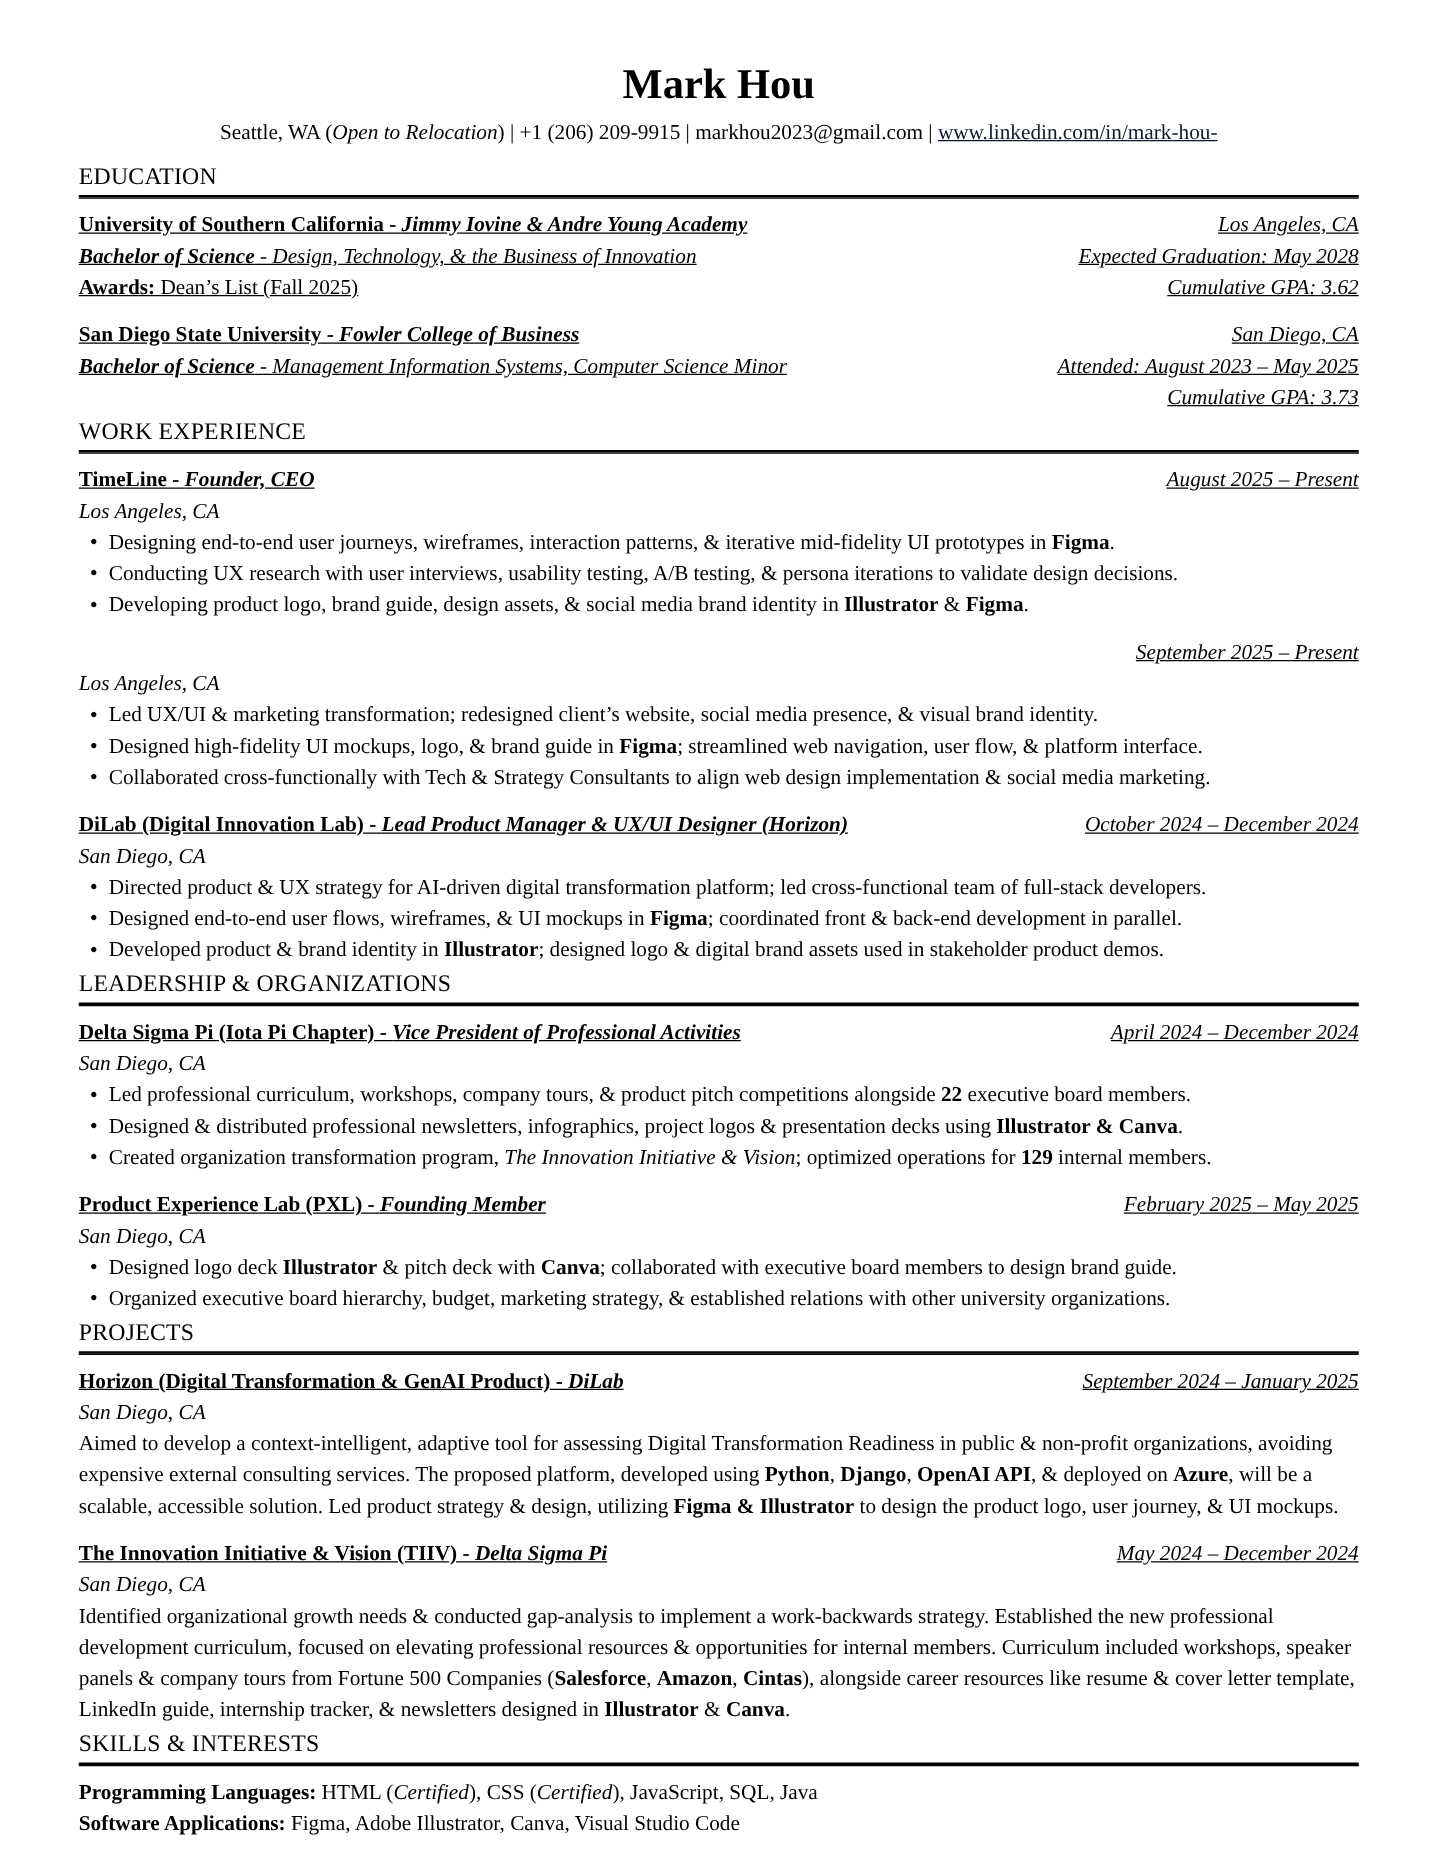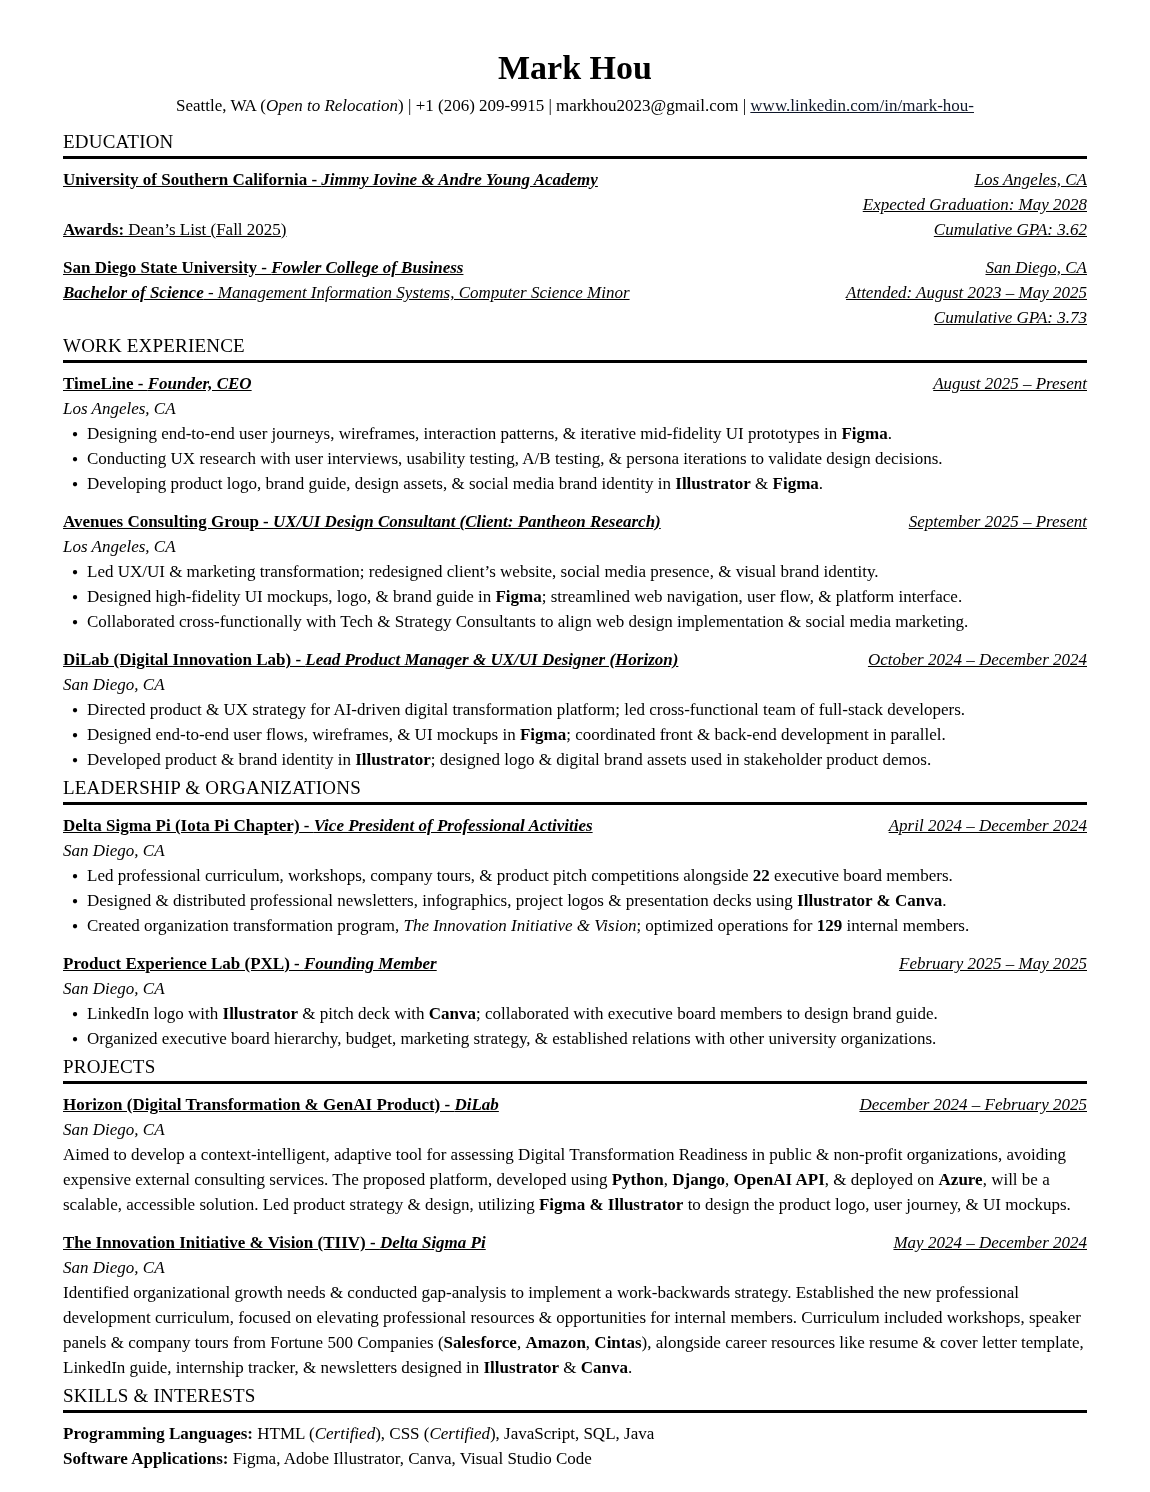--- a/index.html
+++ b/index.html
@@ -65,20 +65,21 @@
   <main id="sections">
       <section class="section">
         <h2 class="section-title">EDUCATION</h2>
         <div class="rule"></div>
         <div class="entry">
           <div class="row">
             <span class="left"><span class="b">University of Southern California - </span><span class="b i">Jimmy Iovine &amp; Andre Young Academy</span></span>
             <span class="right">Los Angeles, CA</span>
           </div>
           <div class="row">
+            <span class="left"><span class="b i">Bachelor of Science</span><span class="i"> - Design, Technology, &amp; the Business of Innovation</span></span>
             <span class="right">Expected Graduation: May 2028</span>
           </div>
           <div class="row">
             <span class="left"><span class="b">Awards:</span><span> Dean’s List (Fall 2025)</span></span>
             <span class="right">Cumulative GPA: 3.62</span>
           </div>
         </div>
         <div class="entry">
           <div class="row">
             <span class="left"><span class="b">San Diego State University - </span><span class="b i">Fowler College of Business</span></span>
@@ -112,21 +113,20 @@
               <span class="btext"><span>Conducting UX research with user interviews, usability testing, A/B testing, &amp; persona iterations to validate design decisions.</span></span>
             </li>
             <li class="bullet">
               <span class="marker">●</span>
               <span class="btext"><span>Developing product logo, brand guide, design assets, &amp; social media brand identity in </span><span class="b">Illustrator</span><span> &amp; </span><span class="b">Figma</span><span>.</span></span>
             </li>
           </ul>
         </div>
         <div class="entry">
           <div class="row">
-            <span class="left b"><span class="b">Avenues Consulting Group - </span><span class="b i">UX/UI Design Consultant (Client: Pantheon Research)</span></span>
             <span class="right">September 2025 – Present</span>
           </div>
           <div class="loc">Los Angeles, CA</div>
           <ul class="bullets">
             <li class="bullet">
               <span class="marker">●</span>
               <span class="btext"><span>Led UX/UI &amp; marketing transformation; redesigned client’s website, social media presence, &amp; visual brand identity.</span></span>
             </li>
             <li class="bullet">
               <span class="marker">●</span>
@@ -186,36 +186,36 @@
         </div>
         <div class="entry">
           <div class="row">
             <span class="left b"><span class="b">Product Experience Lab (PXL) - </span><span class="b i">Founding Member</span></span>
             <span class="right">February 2025 – May 2025</span>
           </div>
           <div class="loc">San Diego, CA</div>
           <ul class="bullets">
             <li class="bullet">
               <span class="marker">●</span>
-              <span class="btext"><span>LinkedIn logo with </span><span class="b">Illustrator</span><span> &amp; pitch deck with </span><span class="b">Canva</span><span>; collaborated with executive board members to design brand guide.</span></span>
+              <span class="btext"><span>Designed logo deck </span><span class="b">Illustrator</span><span> &amp; pitch deck with </span><span class="b">Canva</span><span>; collaborated with executive board members to design brand guide.</span></span>
             </li>
             <li class="bullet">
               <span class="marker">●</span>
               <span class="btext"><span>Organized executive board hierarchy, budget, marketing strategy, &amp; established relations with other university organizations.</span></span>
             </li>
           </ul>
         </div>
       </section>
       <section class="section">
         <h2 class="section-title">PROJECTS</h2>
         <div class="rule"></div>
         <div class="entry">
           <div class="row">
             <span class="left b"><span class="b">Horizon (Digital Transformation &amp; GenAI Product) - </span><span class="b i">DiLab</span></span>
-            <span class="right">December 2024 – February 2025</span>
+            <span class="right">September 2024 – January 2025</span>
           </div>
           <div class="loc">San Diego, CA</div>
           <div class="para"><span>Aimed to develop a context-intelligent, adaptive tool for assessing Digital Transformation Readiness in public &amp; non-profit organizations, avoiding expensive external consulting services. The proposed platform, developed using </span><span class="b">Python</span><span>, </span><span class="b">Django</span><span>, </span><span class="b">OpenAI API</span><span>, &amp; deployed on </span><span class="b">Azure</span><span>, will be a scalable, accessible solution. Led product strategy &amp; design, utilizing </span><span class="b">Figma &amp; Illustrator</span><span> to design the product logo, user journey, &amp; UI mockups.</span></div>
         </div>
         <div class="entry">
           <div class="row">
             <span class="left b"><span class="b">The Innovation Initiative &amp; Vision (TIIV) - </span><span class="b i">Delta Sigma Pi</span></span>
             <span class="right">May 2024 – December 2024</span>
           </div>
           <div class="loc">San Diego, CA</div>

